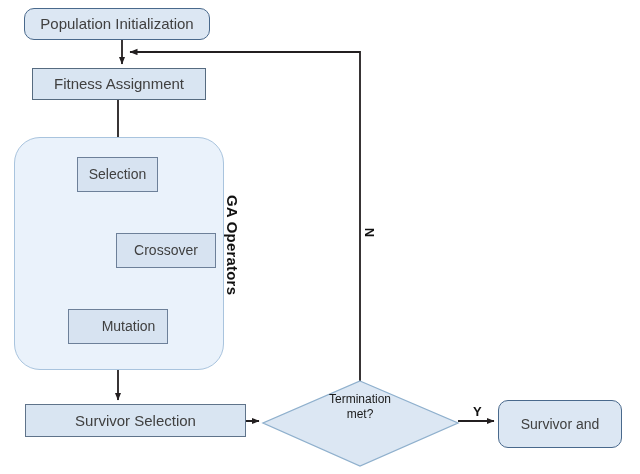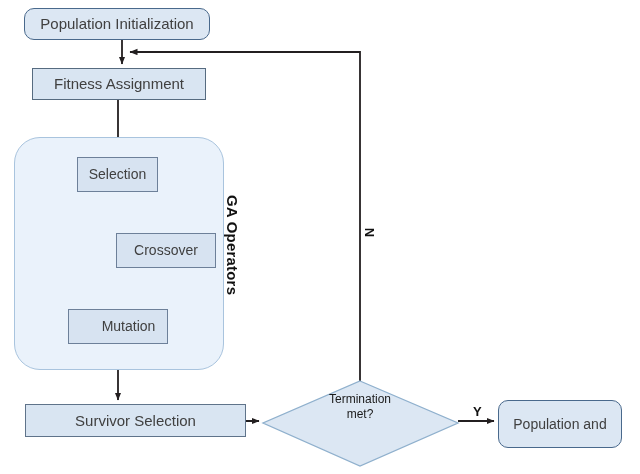--- a/index.html
+++ b/index.html
@@ -188,21 +188,21 @@
 
   <div class="node rect" id="node-survivor-selection">Survivor Selection</div>
 
   <div class="diamond-text">
     <div>Termination</div>
     <div>met?</div>
   </div>
 
   <div class="node rounded" id="node-terminate-return-best">
     <div>
-      <div>Population and</div>
+      <div>Survivor and</div>
     </div>
   </div>
 
   <div class="branch-label" id="label-branch-n">N</div>
 
   <div class="branch-label" id="label-branch-y">Y</div>
 
 </div>
 
 </body></html>

